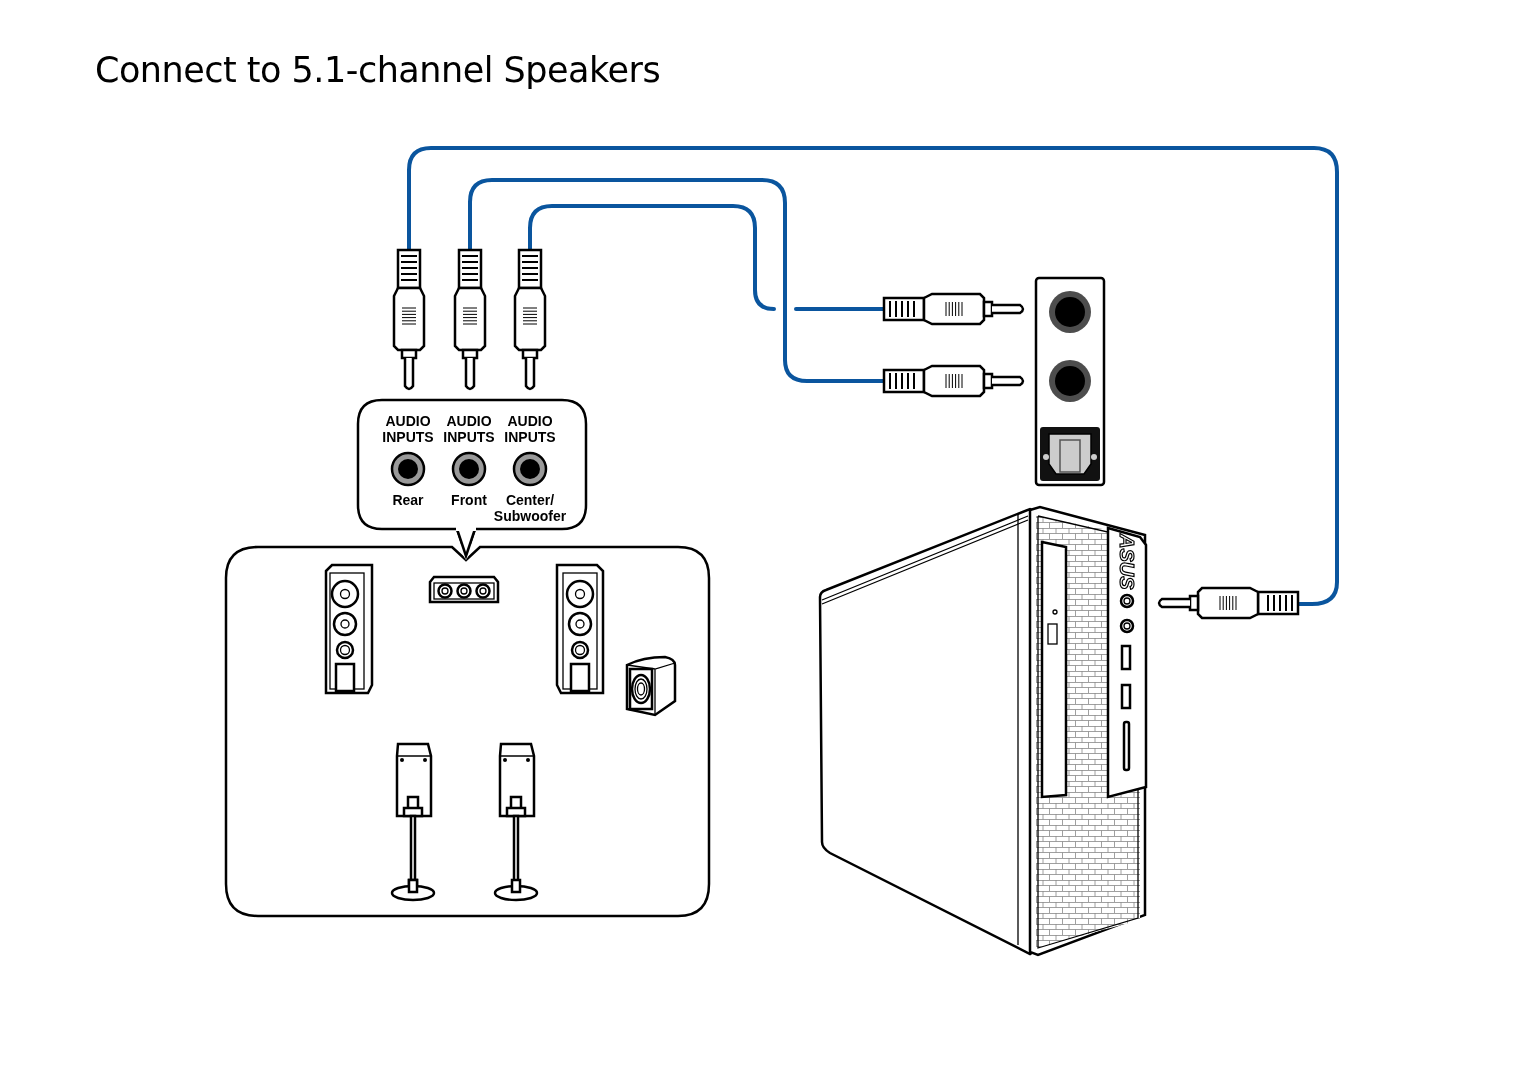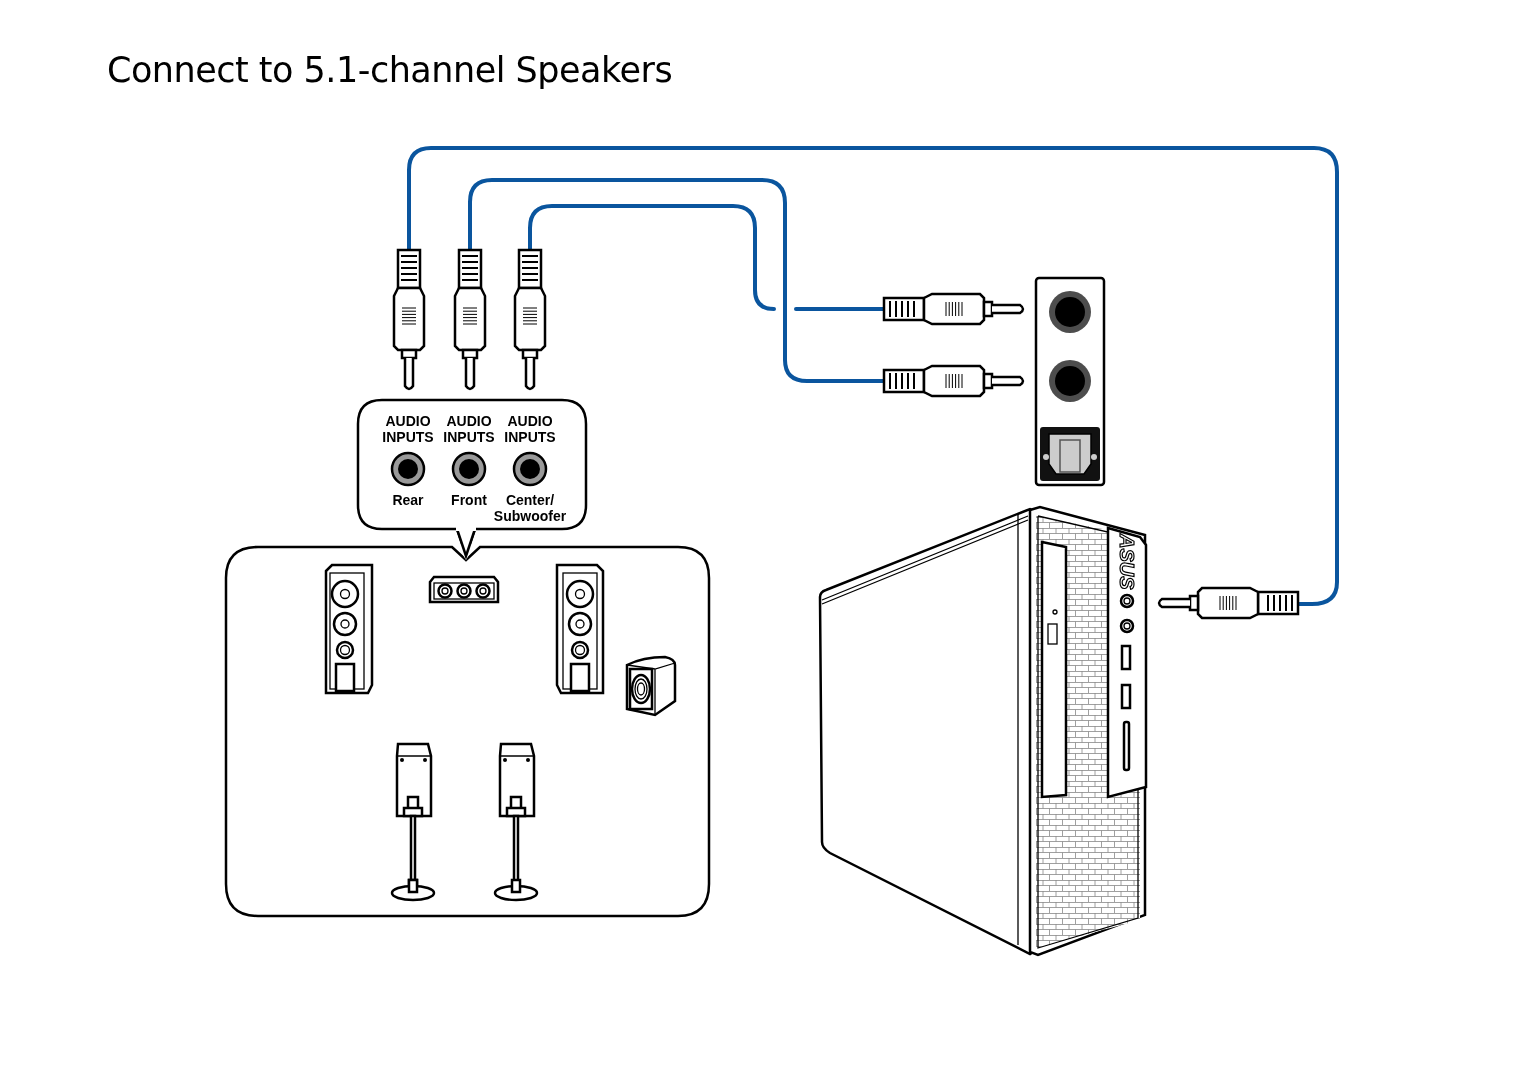--- a/index.html
+++ b/index.html
@@ -1,17 +1,17 @@
 <!DOCTYPE html>
 <html><head>
 <meta charset="utf-8">
 <style>
   html, body { margin: 0; padding: 0; background: #ffffff; }
   body { width: 1524px; height: 1083px; position: relative; overflow: hidden; font-family: "Liberation Sans", sans-serif; }
-  .title { position: absolute; left: 107px; top: 50px; font-family: "DejaVu Sans", sans-serif; font-size: 35px; color: #000; letter-spacing: -0.5px; margin: 0; font-weight: normal; }
+  .title { position: absolute; left: 95px; top: 50px; font-family: "DejaVu Sans", sans-serif; font-size: 35px; color: #000; letter-spacing: -0.5px; margin: 0; font-weight: normal; }
   svg#diagram { position: absolute; left: 0; top: 0; }
   .cable { fill: none; stroke-width: 4; stroke-linecap: round; stroke-linejoin: round; }
   .ln { fill: #fff; stroke: #000; stroke-width: 2.5; }
   .thin { fill: none; stroke: #000; stroke-width: 1.3; }
   .lbl { font-family: "Liberation Sans", sans-serif; font-weight: bold; font-size: 14px; fill: #000; text-anchor: middle; }
 </style>
 </head>
 <body>
 
 <h1 class="title">Connect to 5.1-channel Speakers</h1>

